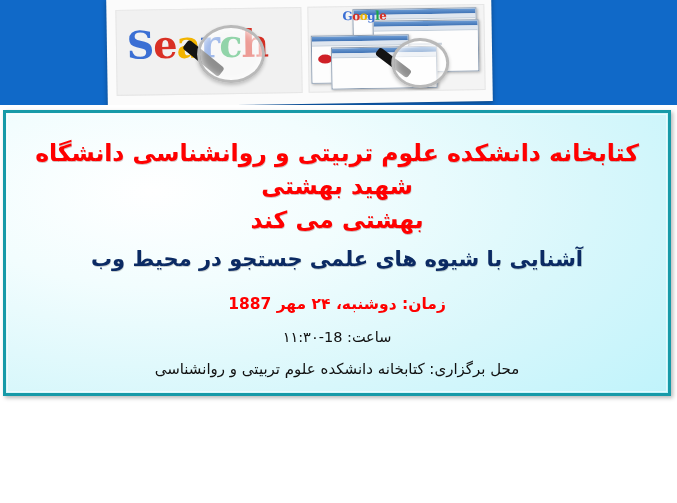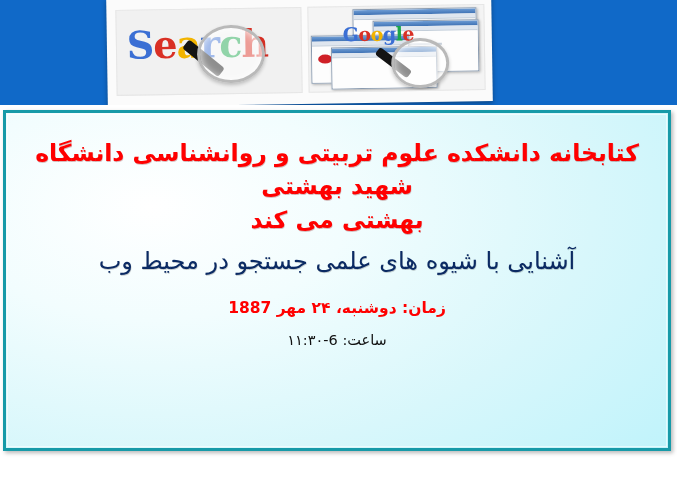--- a/index.html
+++ b/index.html
@@ -135,40 +135,40 @@
   .w3 { left: 2px;  top: 28px; width: 96px;  height: 46px; }
   .w4 { left: 22px; top: 40px; width: 104px; height: 40px; }
 
   .mag-right { left: 52px; top: 32px; width: 100px; height: 52px; }
   .mag-right .lens   { left: 30px; top: 0px; width: 52px; height: 44px; }
   .mag-right .handle { left: 8px; top: 32px; width: 40px; height: 9px;
                        transform: rotate(38deg); transform-origin: right center; }
   .google-word {
     position: absolute;
     left: 34px;
-    top: 16px;
+    top: 2px;
     font-family: "DejaVu Serif", "Liberation Serif", serif;
-    font-size: 19px;
+    font-size: 12px;
     font-weight: 700;
     letter-spacing: -0.5px;
     direction: ltr;
     white-space: nowrap;
     z-index: 3;
   }
   .google-word .g1{color:#3b6fd4}.google-word .g2{color:#d93025}
   .google-word .g3{color:#f2b400}.google-word .g4{color:#3b6fd4}
   .google-word .g5{color:#1aa64b}.google-word .g6{color:#d93025}
 
   
   .frame {
     position: absolute;
     left: 3px;
     top: 110px;
     width: 668px;
-    height: 341px;
+    height: 286px;
     border: 3px solid #179aa8;
     box-sizing: border-box;
     background:
       radial-gradient(ellipse 115% 130% at 22% 28%,
         #ffffff 0%, #f2fdfe 26%, #d8f7fb 58%, #b6f2fb 100%);
     box-shadow: 2px 2px 4px rgba(0,0,0,0.28);
     overflow: hidden;
   }
   .frame-inner-line {
     position: absolute;
@@ -191,22 +191,22 @@
     line-height: 1.42;
     margin: 0 0 2px 0;
     padding: 0 2px;
     text-shadow: 0.5px 0.5px 0 rgba(120,0,0,0.25);
     white-space: normal;
   }
   .headline .l2 { display:block; }
 
   .event-title {
     color: #0b2a63;
-    font-size: 24px;
-    font-weight: 400;
+    font-size: 21px;
+    font-weight: 700;
     line-height: 1.3;
     margin: 9px 0 0 0;
     text-shadow: 0.5px 0.5px 0 rgba(0,0,0,0.18);
     text-align: center;
   }
 
   .meta-date {
     color: #ff0000;
     font-size: 15.5px;
     font-weight: 700;
@@ -301,19 +301,20 @@
 
       <div class="headline">
         <span>کتابخانه دانشکده علوم تربیتی و روانشناسی دانشگاه شهید بهشتی</span>
         <span class="l2">بهشتی می کند</span>
       </div>
 
       <div class="event-title">آشنایی با شیوه های علمی جستجو در محیط وب</div>
 
       <div class="meta-date">زمان: دوشنبه، ۲۴ مهر 1887</div>
 
-      <div class="meta-time">ساعت: 6-۱۱:۳۰</div>
-
+      <div class="meta-time">ساعت: 18-۱۱:۳۰</div>
+
+      <div class="meta-place">محل برگزاری: کتابخانه دانشکده علوم تربیتی و روانشناسی</div>
 
     </div>
   </div>
 
 </div>
 
 </body></html>

